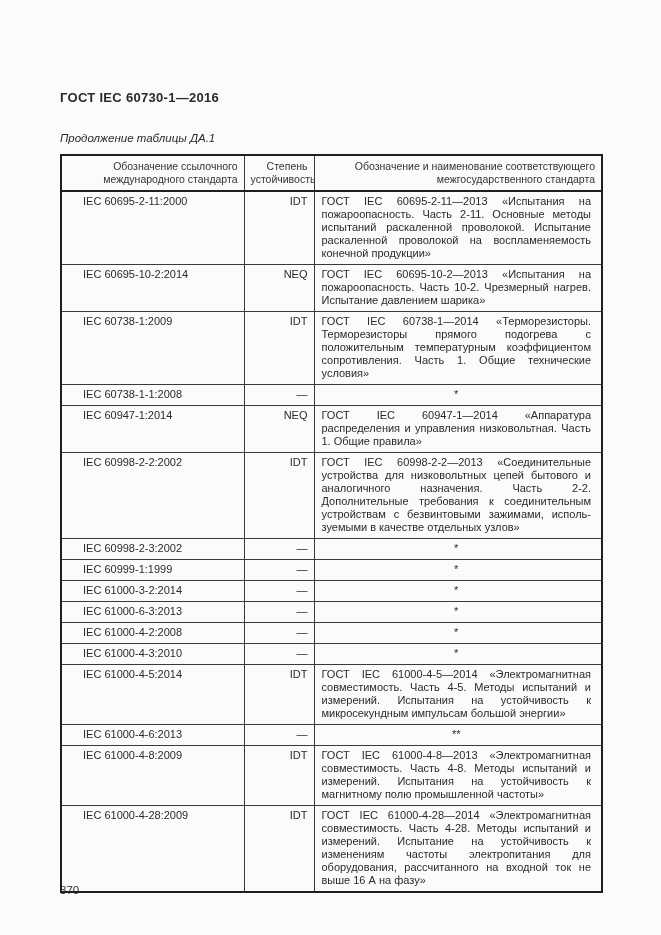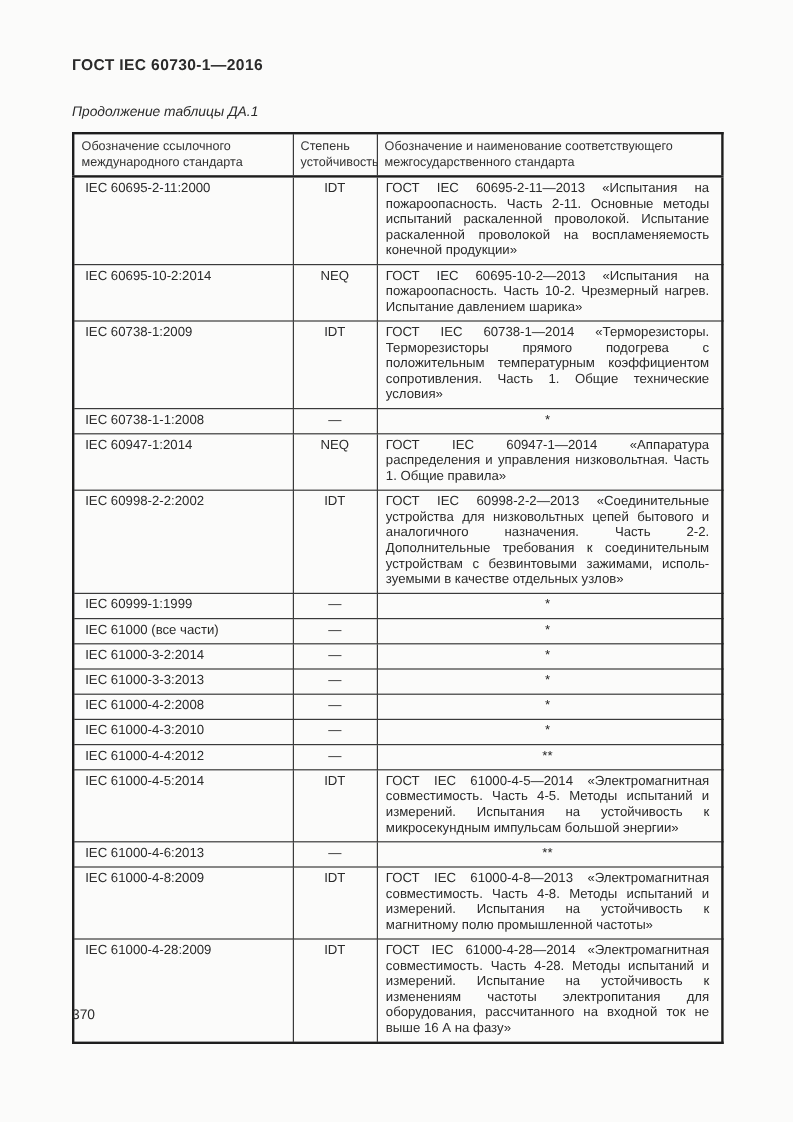--- a/index.html
+++ b/index.html
@@ -11,20 +11,21 @@
     height: 935px;
     position: relative;
     background: #fbfbfa;
     color: #2a2a2a;
     font-family: "Liberation Sans", sans-serif;
     overflow: hidden;
   }
   .page {
     position: absolute;
     inset: 0;
+    margin-top: 44px;
   }
   .doc-title {
     position: absolute;
     left: 60px;
     top: 46px;
     font-size: 13px;
     font-weight: bold;
     letter-spacing: 0.3px;
     white-space: nowrap;
   }
@@ -49,37 +50,37 @@
   .std-table col.col-conf { width: 70px; }
   .std-table col.col-desc { width: 288px; }
   .std-table th, .std-table td {
     border: 1px solid #3a3a3a;
     vertical-align: top;
     font-weight: normal;
   }
   .std-table thead th {
     font-size: 10.5px;
     line-height: 12.5px;
-    text-align: left;
+    text-align: right;
     padding: 4px 6px 5px;
     color: #333;
     border-bottom: 2px solid #1e1e1e;
   }
   .std-table td {
     font-size: 11px;
     line-height: 13px;
     padding: 3px 6px 4px;
   }
   td.c-ref {
-    padding-left: 9px;
+    padding-left: 21px;
     white-space: nowrap;
     overflow: hidden;
   }
   td.c-conf {
-    text-align: center;
+    text-align: right;
   }
   td.c-desc {
     text-align: justify;
     text-justify: inter-word;
     -webkit-hyphens: manual;
     hyphens: manual;
     padding-left: 7px;
     padding-right: 10px;
   }
   td.c-desc.note {
@@ -139,53 +140,48 @@
           <td class="c-ref">IEC 60947-1:2014</td>
           <td class="c-conf">NEQ</td>
           <td class="c-desc">ГОСТ IEC 60947-1—2014 «Аппаратура распределения и управления низковольтная. Часть 1. Общие правила»</td>
         </tr>
         <tr>
           <td class="c-ref">IEC 60998-2-2:2002</td>
           <td class="c-conf">IDT</td>
           <td class="c-desc">ГОСТ IEC 60998-2-2—2013 «Соединительные устройства для низковольтных цепей бытового и аналогичного назна­чения. Часть 2-2. Дополнительные требования к соедини­тельным устройствам с безвинтовыми зажимами, исполь­зуемыми в качестве отдельных узлов»</td>
         </tr>
         <tr>
+          <td class="c-ref">IEC 60998-2-3:2002</td>
+          <td class="c-conf">—</td>
+          <td class="c-desc note">*</td>
+        </tr>
+        <tr>
           <td class="c-ref">IEC 60999-1:1999</td>
           <td class="c-conf">—</td>
           <td class="c-desc note">*</td>
         </tr>
         <tr>
-          <td class="c-ref">IEC 61000 (все части)</td>
-          <td class="c-conf">—</td>
-          <td class="c-desc note">*</td>
-        </tr>
-        <tr>
           <td class="c-ref">IEC 61000-3-2:2014</td>
           <td class="c-conf">—</td>
           <td class="c-desc note">*</td>
         </tr>
         <tr>
-          <td class="c-ref">IEC 61000-3-3:2013</td>
+          <td class="c-ref">IEC 61000-6-3:2013</td>
           <td class="c-conf">—</td>
           <td class="c-desc note">*</td>
         </tr>
         <tr>
           <td class="c-ref">IEC 61000-4-2:2008</td>
           <td class="c-conf">—</td>
           <td class="c-desc note">*</td>
         </tr>
         <tr>
           <td class="c-ref">IEC 61000-4-3:2010</td>
           <td class="c-conf">—</td>
           <td class="c-desc note">*</td>
-        </tr>
-        <tr>
-          <td class="c-ref">IEC 61000-4-4:2012</td>
-          <td class="c-conf">—</td>
-          <td class="c-desc note">**</td>
         </tr>
         <tr>
           <td class="c-ref">IEC 61000-4-5:2014</td>
           <td class="c-conf">IDT</td>
           <td class="c-desc">ГОСТ IEC 61000-4-5—2014 «Электромагнитная совмес­тимость. Часть 4-5. Методы испытаний и измерений. Ис­пытания на устойчивость к микросекундным импульсам большой энергии»</td>
         </tr>
         <tr>
           <td class="c-ref">IEC 61000-4-6:2013</td>
           <td class="c-conf">—</td>
           <td class="c-desc note">**</td>

